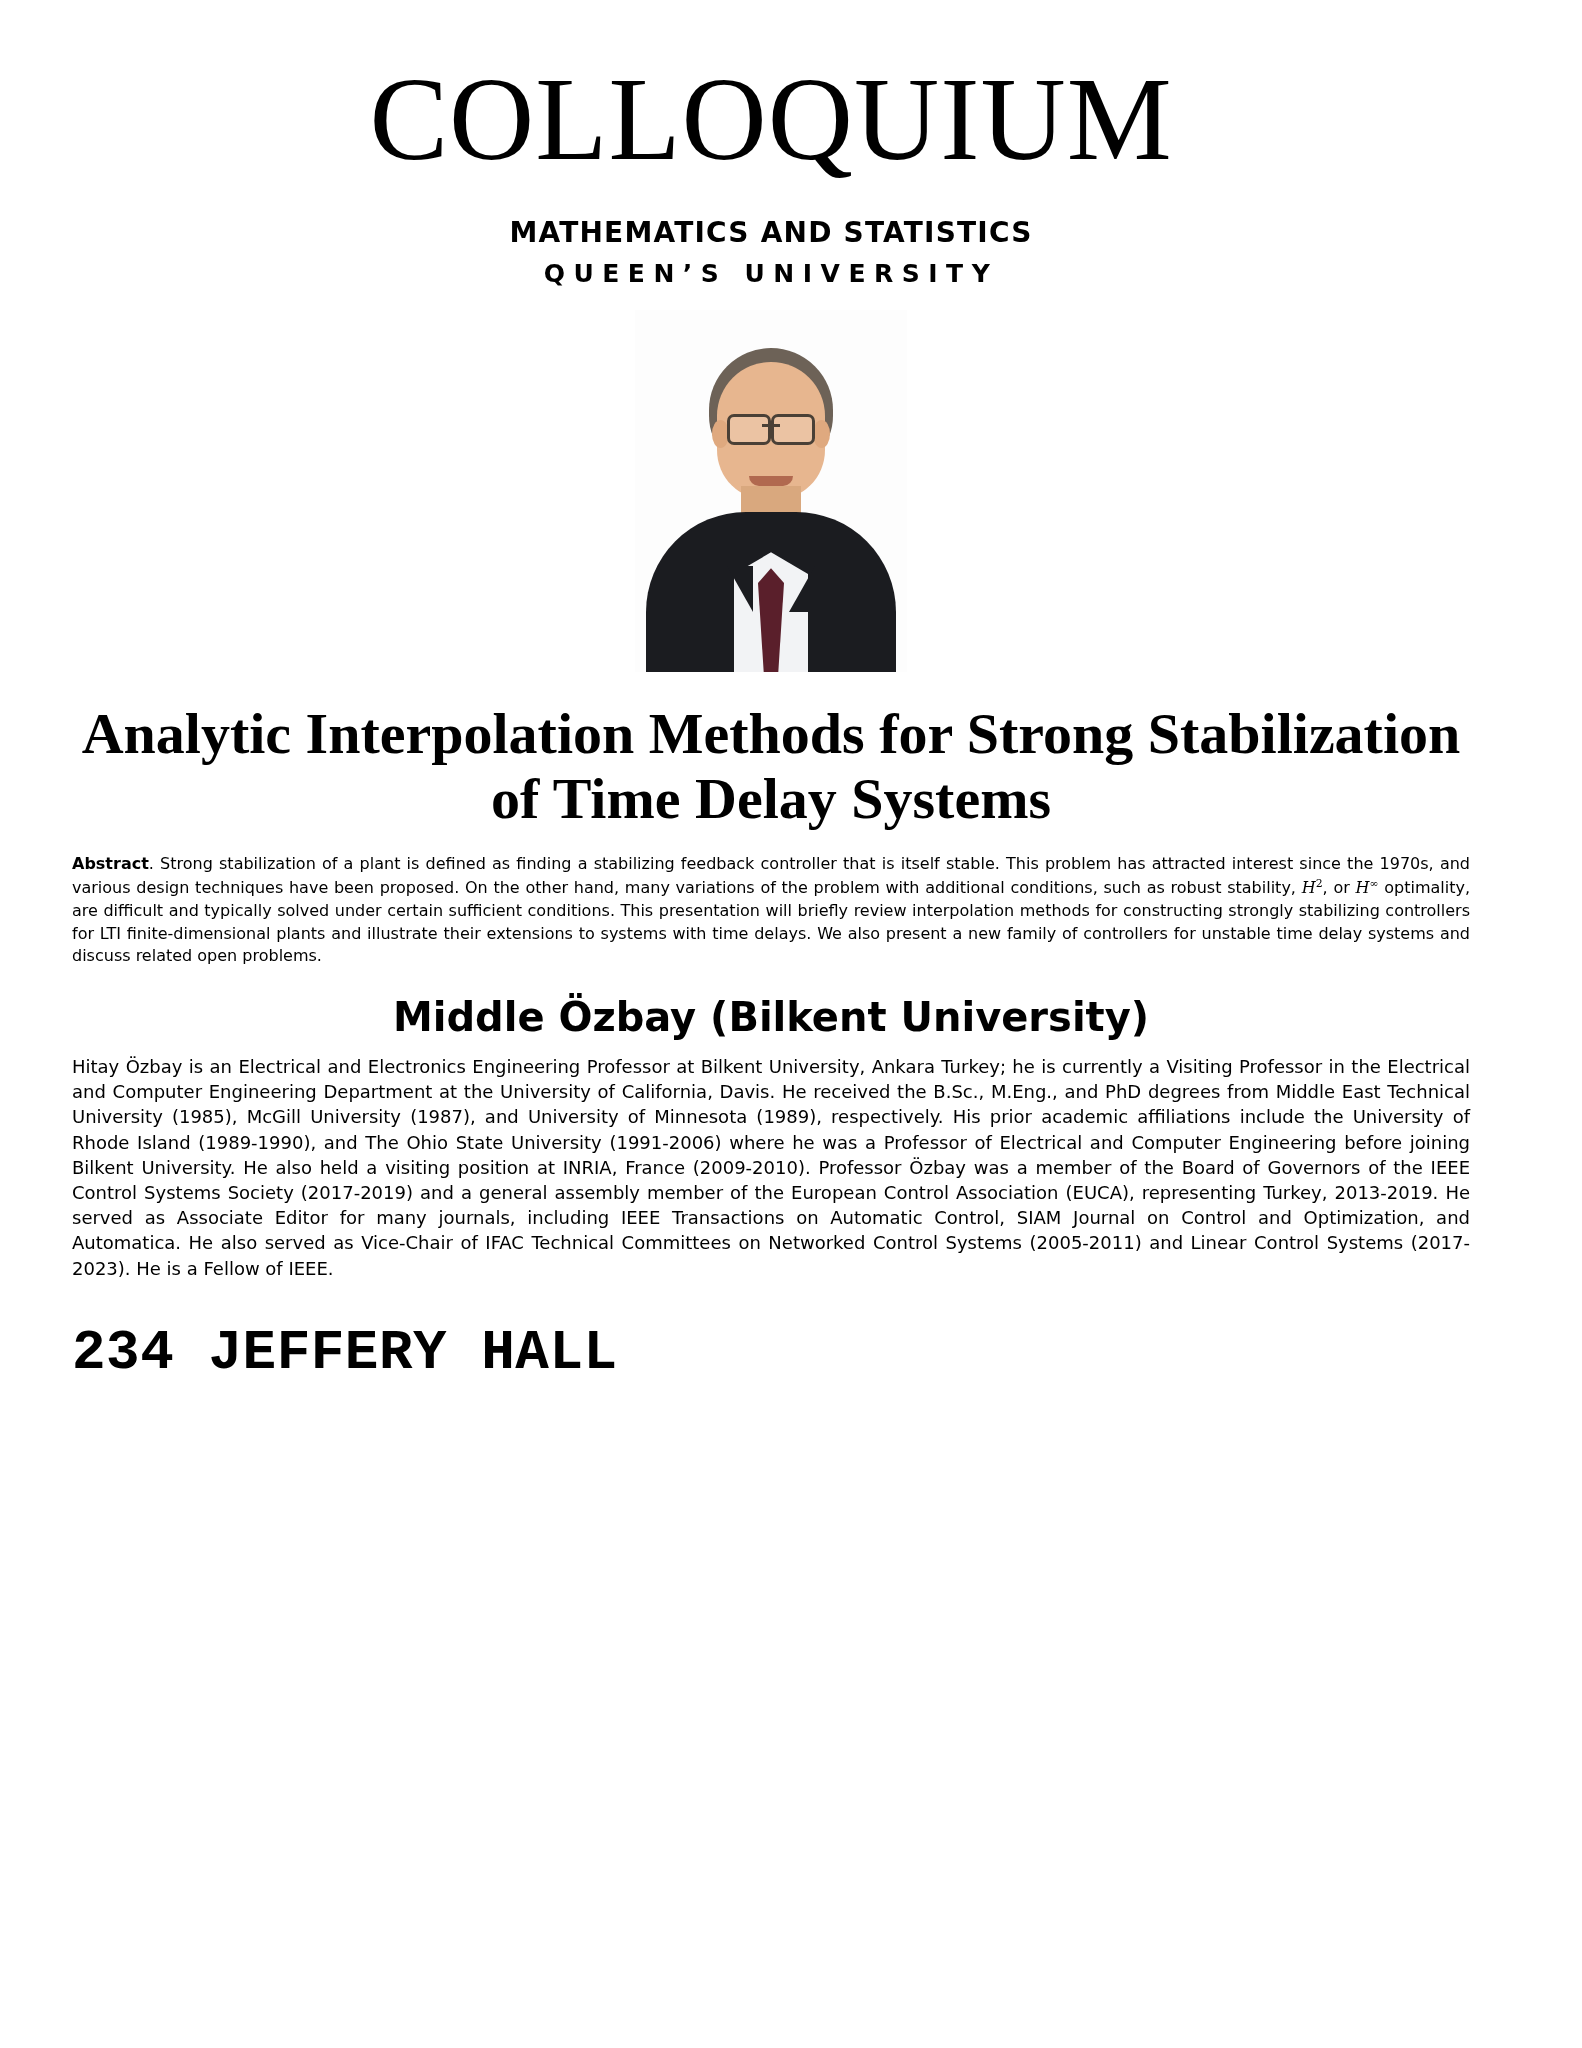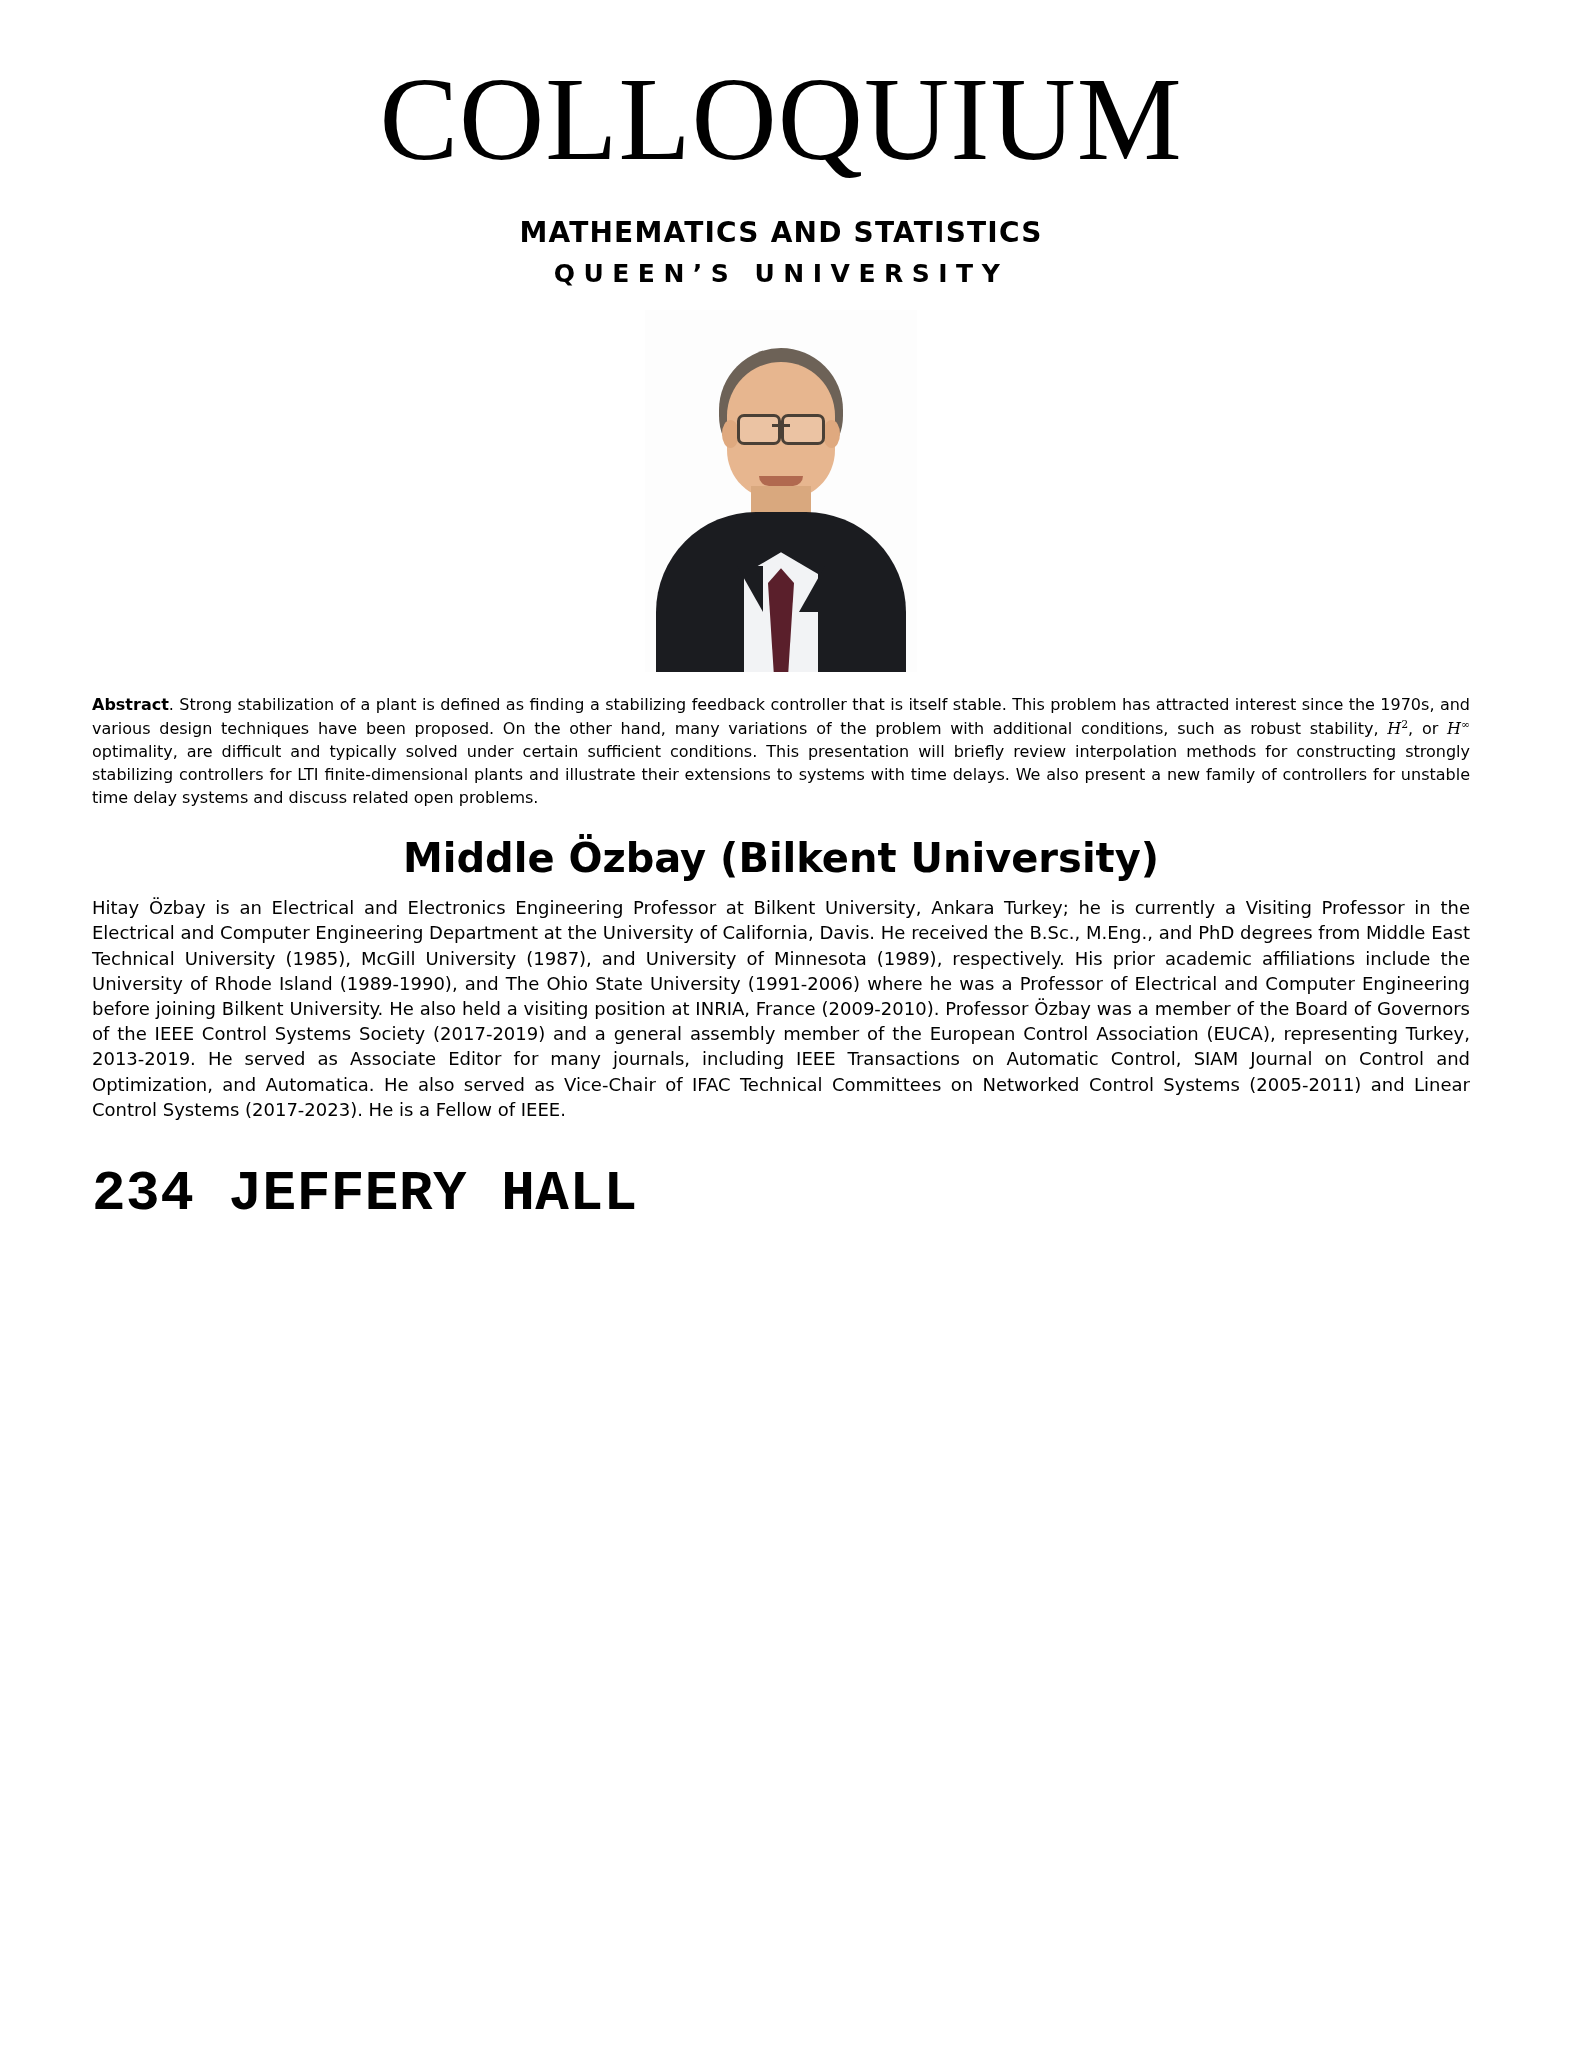--- a/index.html
+++ b/index.html
@@ -11,21 +11,21 @@
     width: 1582px;
     height: 2048px;
     font-family: "DejaVu Sans", sans-serif;
     color: #000000;
     overflow: hidden;
   }
   .poster {
     width: 1582px;
     height: 1776px;
     box-sizing: border-box;
-    padding: 48px 112px 0 92px;
+    padding: 48px 112px 0 72px;
     position: relative;
   }
 
   
   .colloquium {
     font-family: "Liberation Serif", serif;
     font-size: 118px;
     line-height: 1.02;
     letter-spacing: 1px;
     text-align: center;
@@ -201,20 +201,21 @@
       <div class="p-mouth"></div>
       <div class="p-neck"></div>
       <div class="p-suit"></div>
       <div class="p-shirt"></div>
       <div class="p-tie"></div>
       <div class="p-collar-l"></div>
       <div class="p-collar-r"></div>
     </div>
   </div>
 
+  <div class="talk-title">Analytic Interpolation Methods for Strong Stabilization of Time Delay Systems</div>
 
   <div class="abstract"><b>Abstract</b><span>. Strong stabilization of a plant is defined as finding a stabilizing feedback controller that is itself stable. This problem has attracted interest since the 1970s, and various design techniques have been proposed. On the other hand, many variations of the problem with additional conditions, such as robust stability, </span><span class="math"><span>H</span><span class="sup">2</span></span><span>, or </span><span class="math"><span>H</span><span class="sup">∞</span></span><span> optimality, are difficult and typically solved under certain sufficient conditions. This presentation will briefly review interpolation methods for constructing strongly stabilizing controllers for LTI finite-dimensional plants and illustrate their extensions to systems with time delays. We also present a new family of controllers for unstable time delay systems and discuss related open problems.</span></div>
 
   <div class="speaker">Middle Özbay (Bilkent University)</div>
 
   <div class="bio">Hitay Özbay is an Electrical and Electronics Engineering Professor at Bilkent University, Ankara Turkey; he is currently a Visiting Professor in the Electrical and Computer Engineering Department at the University of California, Davis. He received the B.Sc., M.Eng., and PhD degrees from Middle East Technical University (1985), McGill University (1987), and University of Minnesota (1989), respectively. His prior academic affiliations include the University of Rhode Island (1989-1990), and The Ohio State University (1991-2006) where he was a Professor of Electrical and Computer Engineering before joining Bilkent University. He also held a visiting position at INRIA, France (2009-2010). Professor Özbay was a member of the Board of Governors of the IEEE Control Systems Society (2017-2019) and a general assembly member of the European Control Association (EUCA), representing Turkey, 2013-2019. He served as Associate Editor for many journals, including IEEE Transactions on Automatic Control, SIAM Journal on Control and Optimization, and Automatica. He also served as Vice-Chair of IFAC Technical Committees on Networked Control Systems (2005-2011) and Linear Control Systems (2017-2023). He is a Fellow of IEEE.</div>
 
   <div class="venue">234 JEFFERY HALL</div>
 
 </div>

